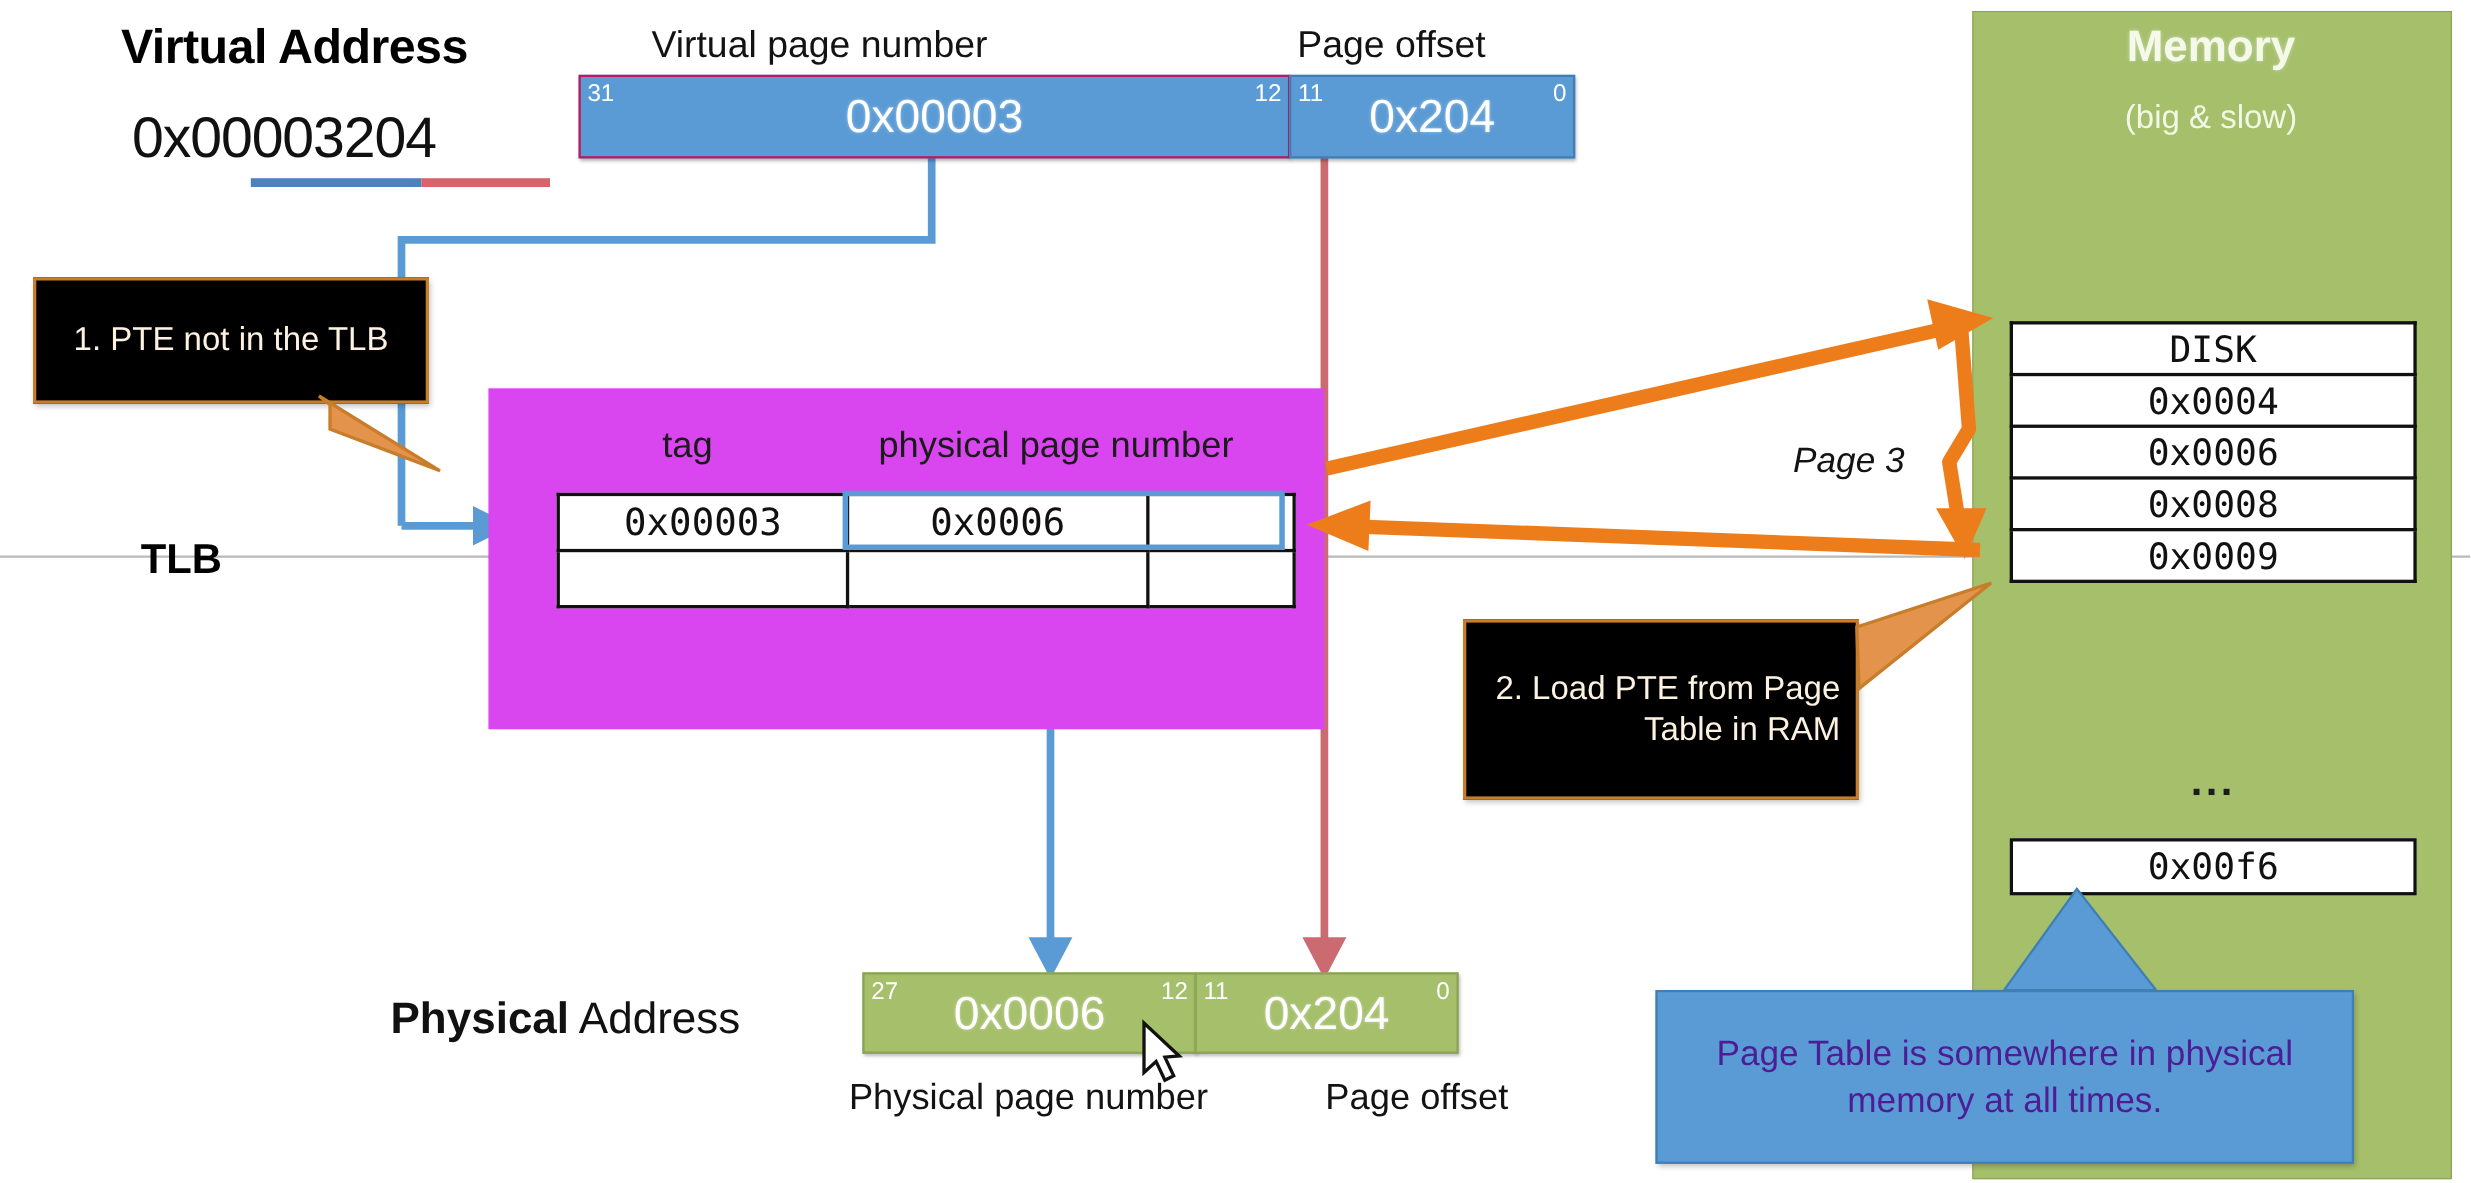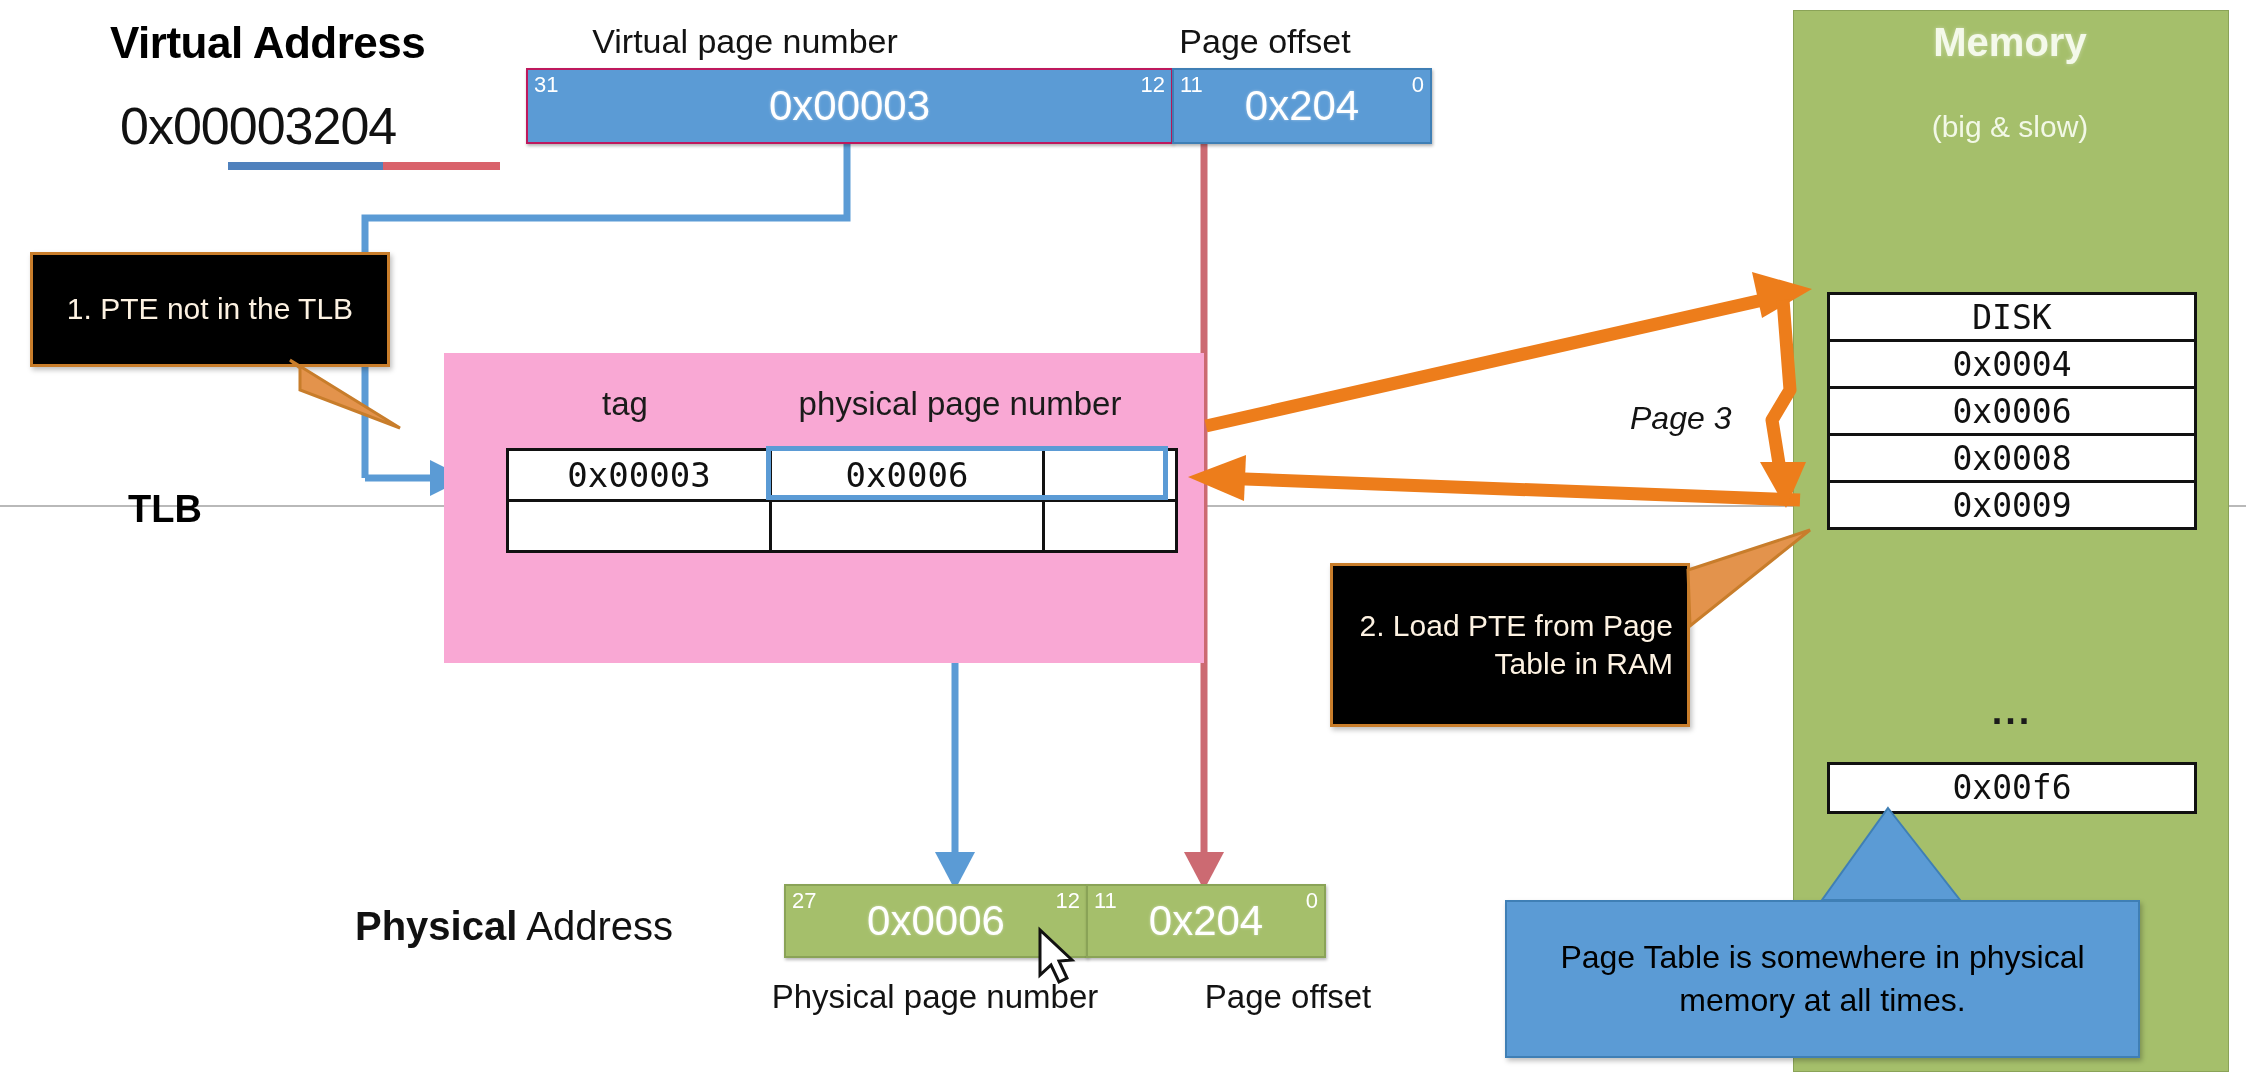--- a/index.html
+++ b/index.html
@@ -101,21 +101,21 @@
     color: #000000;
   }
   .tlb-box {
     left: 444px; top: 353px;
     width: 760px; height: 310px;
     background: #f8a койка;
     background: #f7a košík;
     background: #f9a košíky;
     background: #f6a košík;
   }
-  .tlb-box { background: #f9a8d4; }
+  .tlb-box { background: #d946ef; }
   .tlb-hdr {
     position: absolute;
     top: 32px;
     font-size: 33px;
     color: #1b1b1b;
     text-align: center;
   }
   .tlb-hdr-tag { left: 56px; width: 250px; }
   .tlb-hdr-ppn { left: 316px; width: 400px; }
   .tlb-table {
@@ -181,21 +181,20 @@
     font-weight: bold;
     color: #f4f9ea;
     text-shadow: 0 0 4px rgba(255,255,255,0.4);
   }
   .mem-sub {
     left: 1793px; top: 90px;
     width: 434px;
     text-align: center;
     font-size: 30px;
     color: #f2f8e6;
-    margin-top: 20px;
   }
   .mem-table {
     left: 1827px; top: 292px;
     width: 370px;
     border-collapse: collapse;
     table-layout: fixed;
   }
   .mem-table td {
     border: 3px solid #111111;
     background: #ffffff;
@@ -233,21 +232,21 @@
     color: #131313;
     font-style: italic;
   }
 
   
   .note-blue {
     left: 1505px; top: 900px;
     width: 635px; height: 158px;
     background: #5b9bd5;
     border: 2px solid #3f7fb5;
-    color: #000000;
+    color: #4c1d95;
     font-size: 32px;
     line-height: 1.34;
     text-align: center;
     display: flex;
     align-items: center;
     justify-content: center;
     box-shadow: 2px 3px 5px rgba(0,0,0,0.25);
     box-sizing: border-box;
     padding: 4px 6px;
   }

